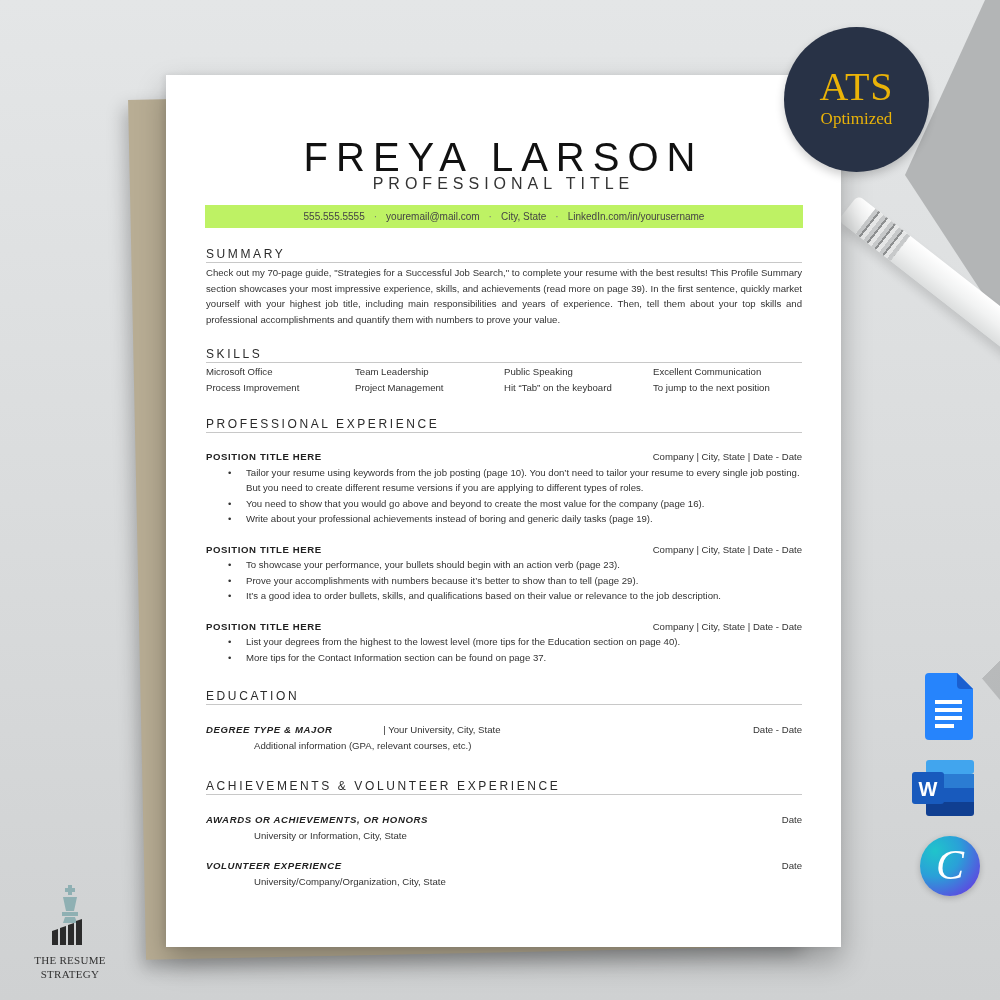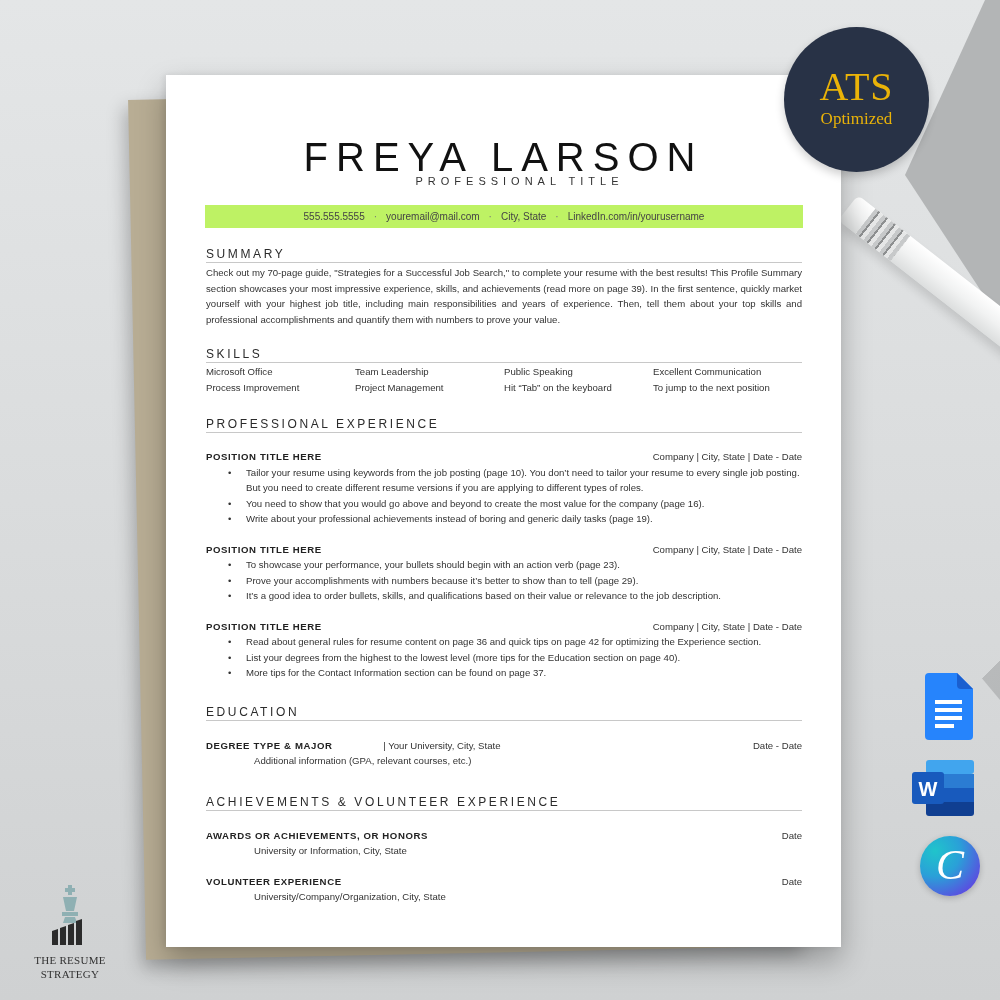--- a/index.html
+++ b/index.html
@@ -45,22 +45,22 @@
     background: #ffffff;
     box-shadow: 0 14px 28px rgba(0,0,0,0.28), -2px 0 6px rgba(0,0,0,0.08);
     color: #2b2b2b;
   }
   .name {
     position: absolute; left: 0; top: 60px; width: 100%; text-align: center;
     font-family: "Liberation Sans", sans-serif; font-weight: 400;
     font-size: 40px; letter-spacing: 8px; color: #111;
   }
   .title {
-    position: absolute; left: 16px; top: 100px; width: 100%; text-align: center;
-    font-size: 11px; letter-spacing: 5px; color: #333;
+    position: absolute; left: 0; top: 100px; width: 100%; text-align: center;
+    font-size: 16px; letter-spacing: 5px; color: #333;
   }
   .contact {
     position: absolute; left: 39px; top: 130px; width: 598px; height: 23px;
     background: #bef264; display: flex; justify-content: center; align-items: center;
     font-size: 10px; color: #444; gap: 0;
   }
   .contact .sep { margin: 0 9px; color: #777; }
   .content { position: absolute; left: 40px; top: 172px; width: 596px; font-size: 9.6px; line-height: 15.5px; }
   .sec-head {
     font-size: 12px; letter-spacing: 2.6px; color: #2b2b2b;
@@ -69,21 +69,21 @@
   .summary { text-align: justify; color: #333; margin-top: 2px; }
   .skills { display: grid; grid-template-columns: 149px 149px 149px 149px; margin-top: 1px; color: #333; }
   .job-head { display: flex; justify-content: space-between; margin-top: 12px; }
   .job-title { font-weight: 700; letter-spacing: 0.6px; color: #222; font-size: 9.6px; }
   .job-meta { color: #333; }
   ul.bullets { list-style: none; padding-left: 0; }
   ul.bullets li { position: relative; padding-left: 40px; color: #333; text-align: left; }
   ul.bullets li::before { content: "•"; position: absolute; left: 22px; top: 0; }
   .gap-sec { margin-top: 22px; }
   .row-between { display: flex; justify-content: space-between; }
-  .bold-label { font-weight: 700; letter-spacing: 0.6px; color: #222; }
+  .bold-label { font-weight: 700; letter-spacing: 0.6px; color: #222; font-style: italic; }
   .muted { color: #333; padding-left: 48px; }
   
   .ats {
     position: absolute; left: 784px; top: 27px; width: 145px; height: 145px; border-radius: 50%;
     background: #283246; color: #eab308; text-align: center;
     box-shadow: 0 4px 10px rgba(0,0,0,0.2);
   }
   .ats .big { font-family: "Liberation Serif", serif; font-size: 40px; line-height: 40px; margin-top: 40px; letter-spacing: 1px; }
   .ats .small { font-family: "Liberation Serif", serif; font-size: 17px; margin-top: 2px; }
   
@@ -166,21 +166,20 @@
         <li>It’s a good idea to order bullets, skills, and qualifications based on their value or relevance to the job description.</li>
       </ul>
     </div>
 
     <div>
       <div class="job-head" style="margin-top:15px">
         <span class="job-title">POSITION TITLE HERE</span>
         <span class="job-meta">Company | City, State | Date - Date</span>
       </div>
       <ul class="bullets">
-        <li>Read about general rules for resume content on page 36 and quick tips on page 42 for optimizing the Experience section.</li>
         <li>List your degrees from the highest to the lowest level (more tips for the Education section on page 40).</li>
         <li>More tips for the Contact Information section can be found on page 37.</li>
       </ul>
     </div>
 
     <div class="sec-head" style="margin-top:24px">EDUCATION</div>
     <div class="row-between" style="margin-top:17px">
       <span>
         <span class="bold-label">DEGREE TYPE &amp; MAJOR</span><span class="muted"> | Your University, City, State</span>
       </span>

